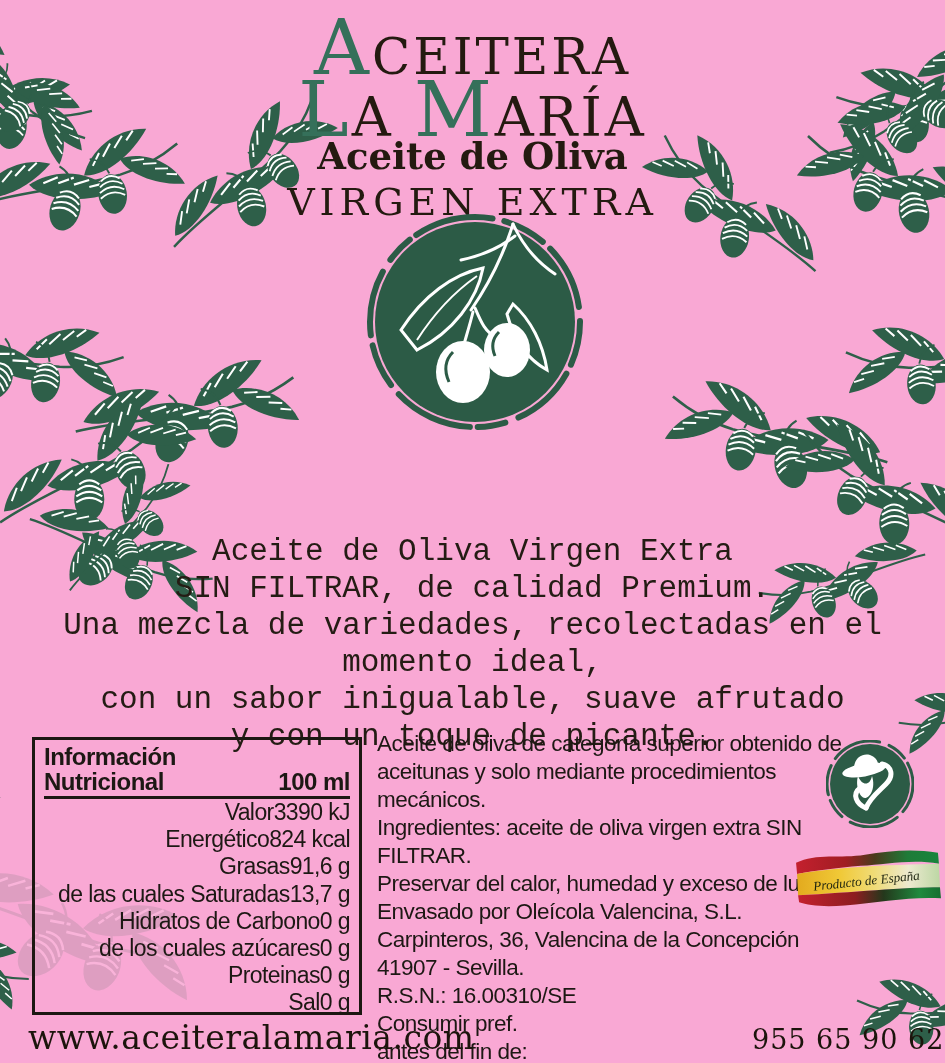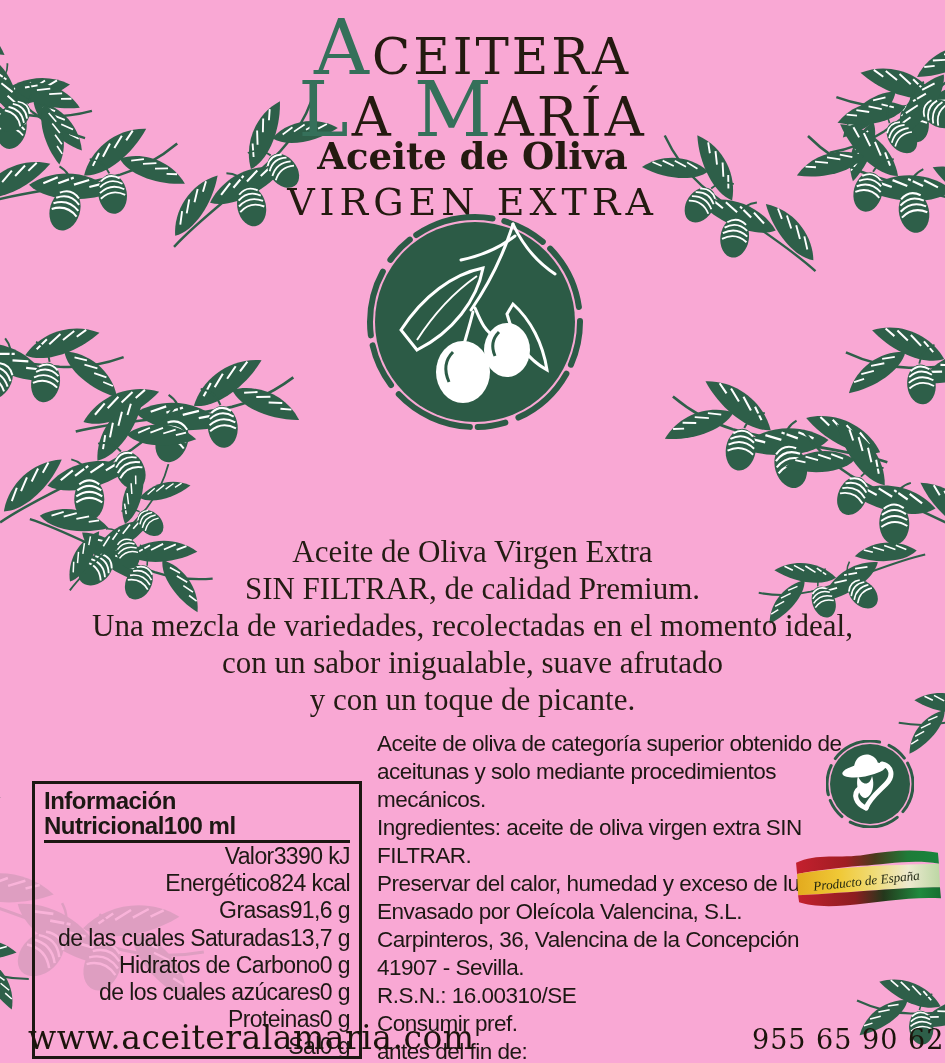--- a/index.html
+++ b/index.html
@@ -19,27 +19,27 @@
   .caps1{font-size:50px;line-height:1;}
   .caps2{font-size:54px;line-height:1;}
   .sub1{position:absolute;left:0;right:0;top:138px;font-size:37px;line-height:1;font-weight:bold;}
   .sub2{position:absolute;left:0;right:0;top:183px;font-size:38px;line-height:1;letter-spacing:5px;}
 
   
   .logo{left:365px;top:212px;width:220px;height:220px;}
 
   
   .desc{left:0;right:0;top:533px;text-align:center;
-        font-family:Liberation Serif, serif;font-size:31px;line-height:37px;color:#241c14;}
+        font-family:Liberation Mono, monospace;font-size:31px;line-height:37px;color:#241c14;}
 
   
   .nutri{left:32px;top:737px;width:330px;height:278px;border:3px solid #1c1712;
-         box-sizing:border-box;padding:4px 9px 2px 9px;color:#1d1814;background:transparent;margin-top:44px;}
+         box-sizing:border-box;padding:4px 9px 2px 9px;color:#1d1814;background:transparent;}
   .nh{font-weight:bold;font-size:24px;line-height:25px;letter-spacing:-0.5px;}
-  .nh-row{display:flex;align-items:flex-end;
+  .nh-row{display:flex;justify-content:space-between;align-items:flex-end;
           border-bottom:3px solid #1c1712;padding-bottom:2px;}
   .nrow{display:flex;justify-content:flex-end;font-size:23px;line-height:27.2px;letter-spacing:-0.6px;}
   .nrow .ind{padding-left:9px;}
 
   
   .info{left:377px;top:730px;width:478px;font-size:22.5px;line-height:28px;
         letter-spacing:-0.5px;color:#1d1814;}
 
   
   .website{left:28px;top:1018px;font-family:"DejaVu Serif",serif;font-size:33px;color:#1c140c;letter-spacing:0.5px;}

